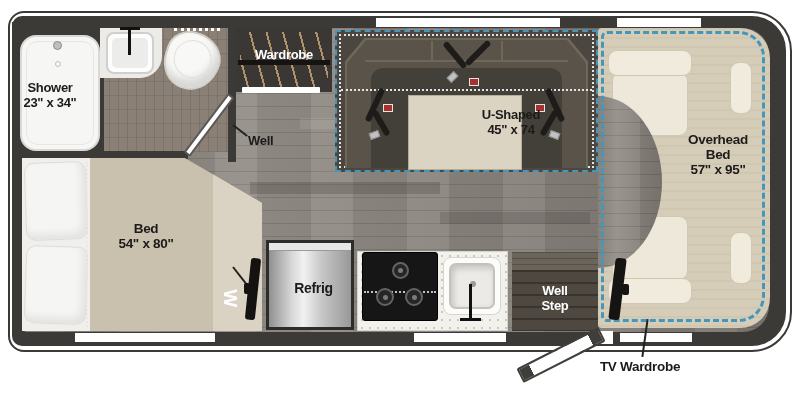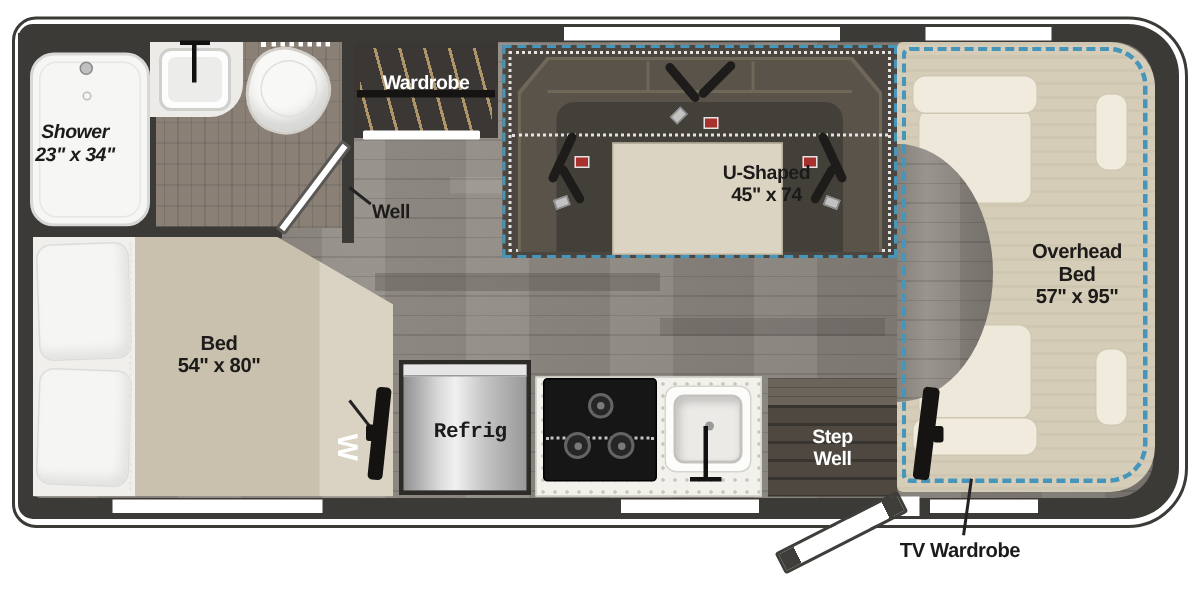--- a/index.html
+++ b/index.html
@@ -40,21 +40,21 @@
   <div class="abs" style="left:440px;top:212px;width:150px;height:12px;background:rgba(50,46,42,.18);"></div>
   <div class="abs" style="left:300px;top:118px;width:130px;height:11px;background:rgba(255,255,255,.09);"></div>
   <div class="abs woodv" style="left:100px;top:28px;width:128px;height:124px;"></div>
 
   <div class="abs" style="left:12px;top:22px;width:92px;height:136px;background:#3c3a37;"></div>
   <div class="abs" style="left:20px;top:35px;width:80px;height:116px;background:#f6f6f5;border:2px solid #d8d8d6;border-radius:16px;">
     <div class="abs" style="left:4px;top:4px;right:4px;bottom:4px;border:1px solid #e6e6e4;border-radius:12px;"></div>
     <div class="abs" style="left:31px;top:4px;width:9px;height:9px;background:#c0c0c0;border:1px solid #8a8a8a;border-radius:50%;"></div>
     <div class="abs" style="left:33px;top:24px;width:6px;height:6px;border:1px solid #bdbdbb;border-radius:50%;"></div>
   </div>
-  <div class="lbl" style="left:20px;top:80px;width:60px;font-style:italic;">
+  <div class="lbl" style="left:20px;top:80px;width:60px;">
     <div>Shower</div>
     <div>23" x 34"</div>
   </div>
 
   <div class="abs" style="left:100px;top:28px;width:62px;height:50px;background:#edebe7;border-radius:0 0 22px 0;"></div>
   <div class="abs" style="left:106px;top:32px;width:48px;height:42px;background:#fdfdfd;border:2px solid #cfcfcb;border-radius:8px;">
     <div class="abs" style="left:4px;top:4px;right:4px;bottom:4px;background:#ececea;border-radius:5px;"></div>
   </div>
   <div class="abs" style="left:120px;top:27px;width:20px;height:3px;background:#111;"></div>
   <div class="abs" style="left:128px;top:28px;width:3px;height:27px;background:#111;"></div>
@@ -92,21 +92,21 @@
   </div>
   <div class="lbl" style="left:218px;top:286px;width:24px;height:24px;color:#fff;font-size:19px;transform:rotate(90deg);line-height:24px;">W</div>
 
   <div class="abs" style="left:233px;top:266px;width:24px;height:2px;background:#222;transform:rotate(52deg);transform-origin:left center;"></div>
   <div class="abs" style="left:248px;top:258px;width:10px;height:62px;background:#141312;border-radius:3px;transform:rotate(6deg);"></div>
   <div class="abs" style="left:244px;top:283px;width:6px;height:11px;background:#141312;border-radius:2px;"></div>
 
   <div class="abs" style="left:266px;top:240px;width:88px;height:90px;border:3px solid #2e2c29;
               background:linear-gradient(90deg,#909090,#d8d8d8 28%,#f1f1f1 42%,#c6c6c6 65%,#989898);">
     <div class="abs" style="left:0;top:0;right:0;height:8px;background:#e6e6e6;border-bottom:1px solid #9a9a9a;"></div>
-    <div class="lbl" style="left:0;top:38px;width:89px;font-size:14px;font-family:Liberation Mono, monospace;">Refrig</div>
+    <div class="lbl" style="left:0;top:38px;width:89px;font-size:14px;">Refrig</div>
   </div>
 
   <div class="abs" style="left:357px;top:251px;width:151px;height:80px;background:#f3f1ec;border:1px solid #d6d3cc;
               background-image:radial-gradient(#c9c7c1 1px,transparent 1.3px);background-size:8px 8px;"></div>
   <div class="abs" style="left:362px;top:252px;width:76px;height:69px;background:#161616;border:1px solid #000;border-radius:3px;"></div>
   <div class="abs" style="left:364px;top:291px;width:72px;height:0;border-top:2px dotted rgba(255,255,255,.75);"></div>
   <div class="burner" style="left:392px;top:262px;width:17px;height:17px;">
       <i></i>
     </div>
   <div class="burner" style="left:376px;top:288px;width:18px;height:18px;">
@@ -120,22 +120,22 @@
     <div class="abs" style="left:26px;top:23px;width:6px;height:6px;background:#9b9b9b;border-radius:50%;"></div>
   </div>
   <div class="abs" style="left:469px;top:284px;width:3px;height:36px;background:#111;"></div>
   <div class="abs" style="left:460px;top:318px;width:21px;height:3px;background:#111;"></div>
 
   <div class="abs" style="left:512px;top:252px;width:86px;height:18px;background:#6b645b;
               background-image:repeating-linear-gradient(180deg,rgba(0,0,0,.2) 0 1px,transparent 1px 6px);"></div>
   <div class="abs" style="left:512px;top:270px;width:86px;height:61px;background:#4e4841;
               background-image:repeating-linear-gradient(180deg,rgba(0,0,0,.28) 0 2px,transparent 2px 12px);">
     <div class="lbl white" style="left:0;top:13px;width:86px;">
+      <div>Well</div>
       <div>Step</div>
-      <div>Well</div>
     </div>
   </div>
 
   <div class="abs" style="left:335px;top:30px;width:263px;height:142px;background:#4b4640;border:2px dashed #4695ba;">
     <div class="abs" style="left:2px;top:2px;right:2px;bottom:2px;border:2px dotted rgba(255,255,255,.85);"></div>
     <div class="abs" style="left:8px;top:6px;width:243px;height:130px;background:#6f6859;
                 clip-path:polygon(0 18%,8% 0,92% 0,100% 18%,100% 100%,0 100%);">
       <div class="abs" style="left:2px;top:2px;right:2px;bottom:0;background:#59534a;
                   clip-path:polygon(0 18%,8% 0,92% 0,100% 18%,100% 100%,0 100%);"></div>
       <div class="abs" style="left:20px;top:22px;right:20px;height:0;border-top:2px solid #6f6859;"></div>
@@ -169,21 +169,21 @@
   <div class="abs" style="left:598px;top:28px;width:172px;height:300px;background:#d6cdb8;border-radius:4px 30px 30px 4px;
               background-image:repeating-linear-gradient(180deg,rgba(0,0,0,.03) 0 2px,transparent 2px 9px);"></div>
   <div class="seat" style="left:612px;top:72px;width:76px;height:64px;"></div>
   <div class="seat" style="left:608px;top:50px;width:84px;height:26px;background:#f0ebdd;"></div>
   <div class="seat" style="left:730px;top:62px;width:22px;height:52px;background:#f0ebdd;"></div>
   <div class="seat" style="left:612px;top:216px;width:76px;height:64px;"></div>
   <div class="seat" style="left:608px;top:278px;width:84px;height:26px;background:#f0ebdd;"></div>
   <div class="seat" style="left:730px;top:232px;width:22px;height:52px;background:#f0ebdd;"></div>
   <div class="abs wood" style="left:598px;top:96px;width:64px;height:172px;border-radius:0 100% 100% 0 / 0 50% 50% 0;"></div>
   <div class="abs" style="left:601px;top:31px;width:164px;height:291px;border:3px dashed #4695ba;border-radius:6px 26px 26px 6px;"></div>
-  <div class="lbl" style="left:668px;top:160px;width:100px;font-size:13.5px;">
+  <div class="lbl" style="left:668px;top:132px;width:100px;font-size:13.5px;">
     <div>Overhead</div>
     <div>Bed</div>
     <div>57" x 95"</div>
   </div>
   <div class="abs" style="left:612px;top:258px;width:11px;height:62px;background:#151413;border-radius:3px;transform:rotate(7deg);"></div>
   <div class="abs" style="left:622px;top:284px;width:7px;height:11px;background:#151413;border-radius:2px;"></div>
 
   <div class="win" style="left:376px;top:18px;width:184px;height:9px;"></div>
   <div class="win" style="left:617px;top:18px;width:84px;height:9px;"></div>
   <div class="win" style="left:75px;top:333px;width:140px;height:9px;"></div>

